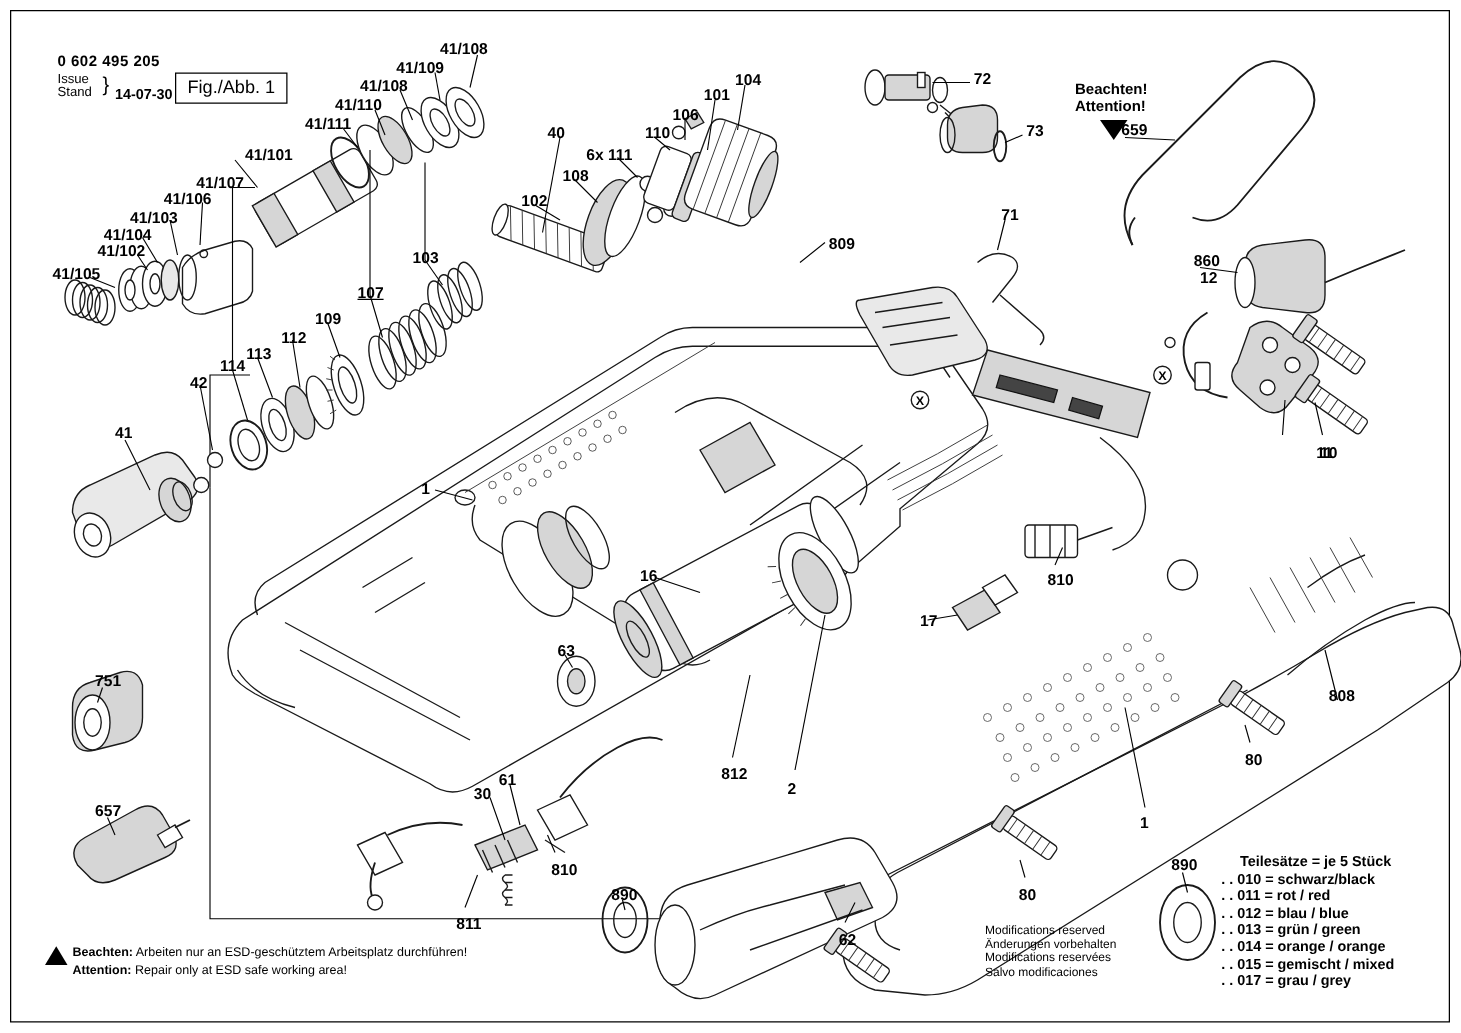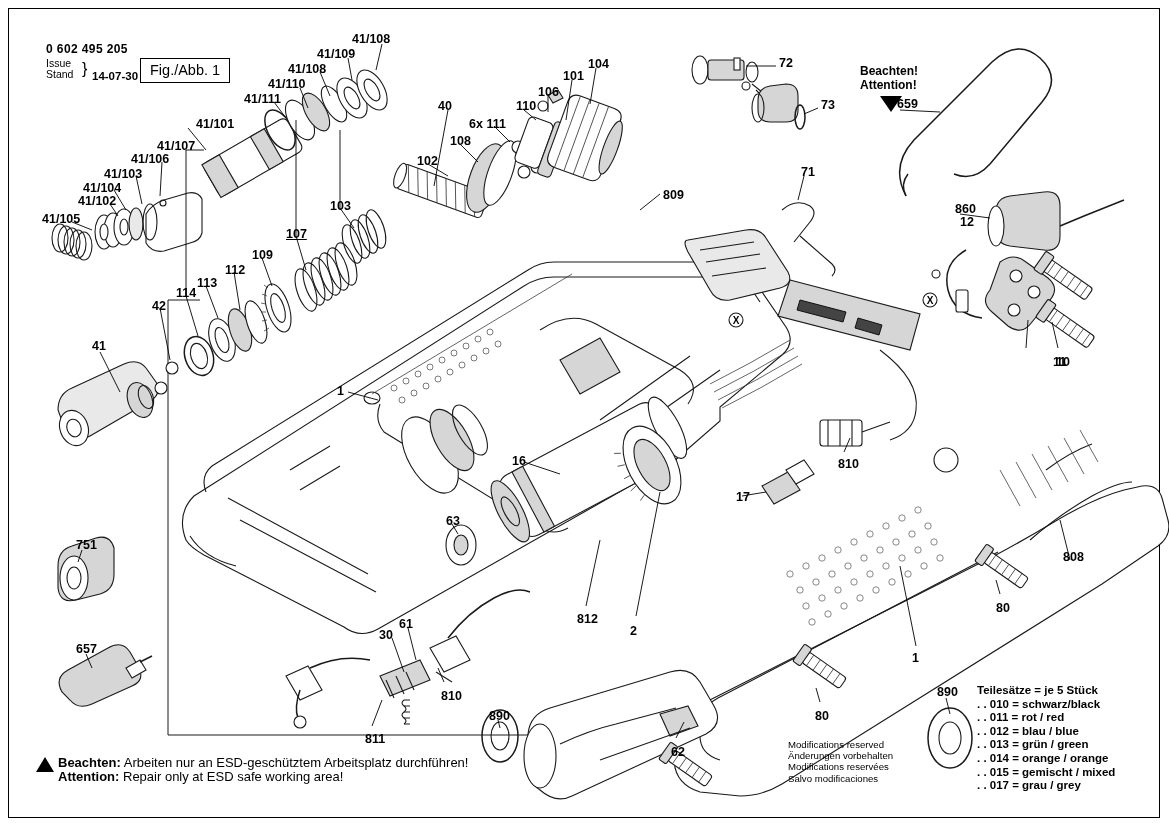--- a/index.html
+++ b/index.html
@@ -7,26 +7,26 @@
   #page{position:relative;width:1169px;height:826px;background:#fff;overflow:hidden;}
   .frame{position:absolute;left:8px;top:8px;width:1152px;height:810px;border:1.5px solid #000;box-sizing:border-box;}
   .lbl{position:absolute;font-weight:bold;font-size:12.5px;line-height:1.1;white-space:nowrap;}
   
   .hdr-num{position:absolute;left:46px;top:42px;font-size:12px;font-weight:bold;letter-spacing:.4px;}
   .hdr-issue{position:absolute;left:46px;top:58px;font-size:10.5px;line-height:11px;}
   .hdr-brace{position:absolute;left:82px;top:58px;font-size:16px;line-height:22px;}
   .hdr-date{position:absolute;left:92px;top:70px;font-size:11.5px;font-weight:bold;}
   .figbox{position:absolute;left:140px;top:58px;border:1.6px solid #000;padding:3px 9px 4px 9px;font-size:14.5px;font-weight:normal;background:#fff;}
   
-  .notice{position:absolute;left:36px;top:756px;font-size:13px;line-height:13.5px;}
+  .notice{position:absolute;left:36px;top:756px;font-size:10px;line-height:13.5px;}
   .notice b{font-weight:bold;}
   .tri{position:absolute;width:0;height:0;border-left:9px solid transparent;border-right:9px solid transparent;border-bottom:15px solid #000;}
   
   .legend{position:absolute;left:977px;top:684px;font-size:11.5px;line-height:13.6px;font-weight:bold;}
-  .legend .hdr{font-weight:bold;}
+  .legend .hdr{font-weight:bold;margin-left:15px;}
   .modif{position:absolute;left:788px;top:739px;font-size:9.6px;line-height:11.2px;color:#000;}
   
   .attn{position:absolute;left:860px;top:65px;font-size:12px;font-weight:bold;line-height:13.5px;}
   svg{position:absolute;left:0;top:0;width:1169px;height:826px;}
   .c{fill:none;stroke:#1a1a1a;stroke-width:1.1;}
   .c2{fill:none;stroke:#1a1a1a;stroke-width:1.5;}
   .thin{fill:none;stroke:#333;stroke-width:0.75;}
   .ld{fill:none;stroke:#000;stroke-width:0.9;}
   .fillw{fill:#ffffff;stroke:#1a1a1a;stroke-width:1.1;}
   .fillg{fill:#e9e9e9;stroke:#1a1a1a;stroke-width:1.1;}

